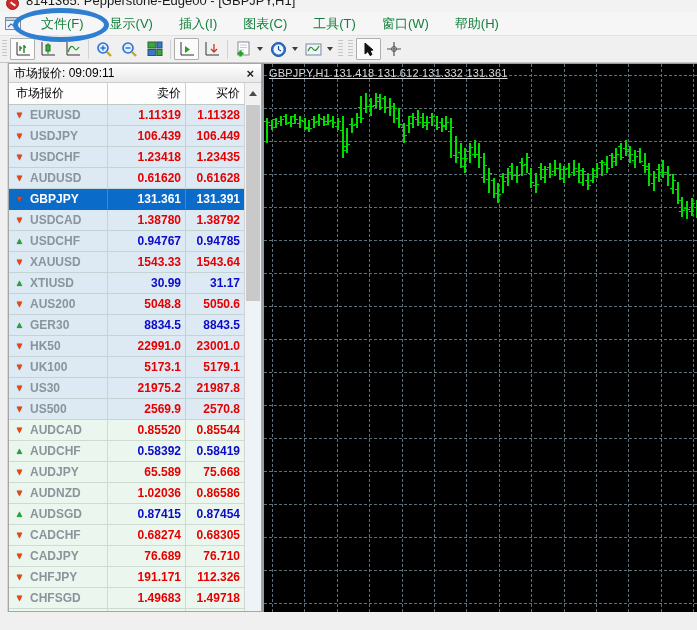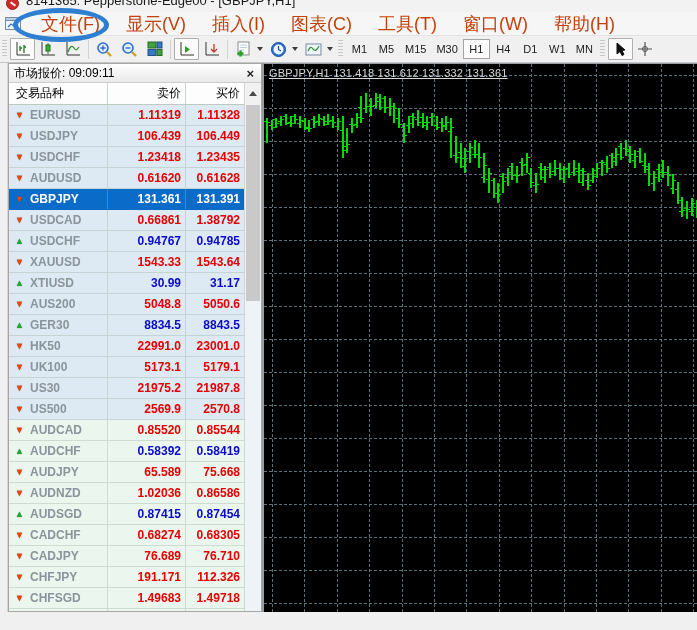--- a/index.html
+++ b/index.html
@@ -10,21 +10,21 @@
   .titlebar { height:12px; background:#f2f2f2; position:relative; overflow:hidden; }
   .app-icon { position:absolute; left:6px; top:-3px; width:13px; height:13px; border-radius:50%;
               background:#cf2b2b; border:1px solid #9c1f1f; }
   .app-icon::after{ content:""; position:absolute; left:3px; top:5px; width:6px; height:2px; background:#fff; transform:rotate(35deg);}
   .title-text { position:absolute; left:26px; top:-7px; font-size:13px; color:#1a1a1a; white-space:nowrap; }
 
   
   .menubar { height:24px; background:#f6f6f6; display:flex; align-items:center; position:relative;
              border-bottom:1px solid #e2e2e2; }
   .menu-win-icon { width:16px; height:13px; margin:0 7px 0 5px; flex:0 0 auto; }
-  .menu-item { padding:3px 13px; font-size:18px; color:#c2410c; white-space:nowrap; }
+  .menu-item { padding:3px 13px; font-size:13px; color:#15803d; white-space:nowrap; }
   .annotation-ellipse { position:absolute; left:13px; top:-4px; width:96px; height:34px;
              border:5px solid #2e7fd2; border-radius:50%; pointer-events:none; z-index:60; }
 
   
   .toolbar { height:27px; background:#f0f0f0; display:flex; align-items:center;
              border-bottom:1px solid #c4c4c4; }
   .grip { width:5px; height:18px; margin:0 3px 0 2px;
           background:repeating-linear-gradient(to bottom,#c6c6c6 0 1px,transparent 1px 3px); }
   .sep  { width:1px; height:19px; background:#d2d2d2; margin:0 3px; }
   .tbtn { width:25px; height:22px; display:flex; align-items:center; justify-content:center;
@@ -200,31 +200,20 @@
 
   <div class="tbtn">
     <svg width="17" height="17" viewBox="0 0 17 17">
       <rect x="1" y="3" width="15" height="11" fill="#eef4fa" stroke="#7a8aa0"></rect>
       <path d="M3 10c2-4 3-5 5-2s4 1 6-3" stroke="#2a8d2a" fill="none" stroke-width="1.2"></path>
     </svg>
   </div>
   <span class="caret"></span>
 
   <div class="grip"></div>
-  <div id="tf-buttons" style="display:flex; align-items:center;">
-      <div class="tf-btn">M1</div>
-      <div class="tf-btn">M5</div>
-      <div class="tf-btn">M15</div>
-      <div class="tf-btn">M30</div>
-      <div class="tf-btn active">H1</div>
-      <div class="tf-btn">H4</div>
-      <div class="tf-btn">D1</div>
-      <div class="tf-btn">W1</div>
-      <div class="tf-btn">MN</div>
-    </div>
 
   <div class="grip"></div>
 
   <div class="tbtn active">
     <svg width="15" height="15" viewBox="0 0 15 15">
       <polygon points="4,1 4,12 7,9.5 9,13.5 11,12.5 9,8.5 12,8" fill="#111" stroke="#111"></polygon>
     </svg>
   </div>
   <div class="tbtn">
     <svg width="16" height="16" viewBox="0 0 16 16">
@@ -236,21 +225,21 @@
 
 <div class="workspace">
   <div class="left-strip"></div>
 
   <div class="market-watch">
     <div class="mw-title">
       <span>市场报价: 09:09:11</span>
       <span class="mw-close">×</span>
     </div>
     <div class="mw-header">
-      <span class="col-sym">交易品种</span>
+      <span class="col-sym">市场报价</span>
       <span class="col-bid">卖价</span>
       <span class="col-ask">买价</span>
     </div>
     <div class="mw-rows" id="mw-rows">
         <div class="mw-row gblue">
           <span class="cell-sym">
             <span class="arr down">▼</span>
             <span>EURUSD</span>
           </span>
           <span class="cell-bid pr-red">1.11319</span>
@@ -286,21 +275,21 @@
             <span>GBPJPY</span>
           </span>
           <span class="cell-bid pr-red">131.361</span>
           <span class="cell-ask pr-red">131.391</span>
         </div>
         <div class="mw-row gblue">
           <span class="cell-sym">
             <span class="arr down">▼</span>
             <span>USDCAD</span>
           </span>
-          <span class="cell-bid pr-red">0.66861</span>
+          <span class="cell-bid pr-red">1.38780</span>
           <span class="cell-ask pr-red">1.38792</span>
         </div>
         <div class="mw-row gblue">
           <span class="cell-sym">
             <span class="arr up">▲</span>
             <span>USDCHF</span>
           </span>
           <span class="cell-bid pr-blue">0.94767</span>
           <span class="cell-ask pr-blue">0.94785</span>
         </div>

